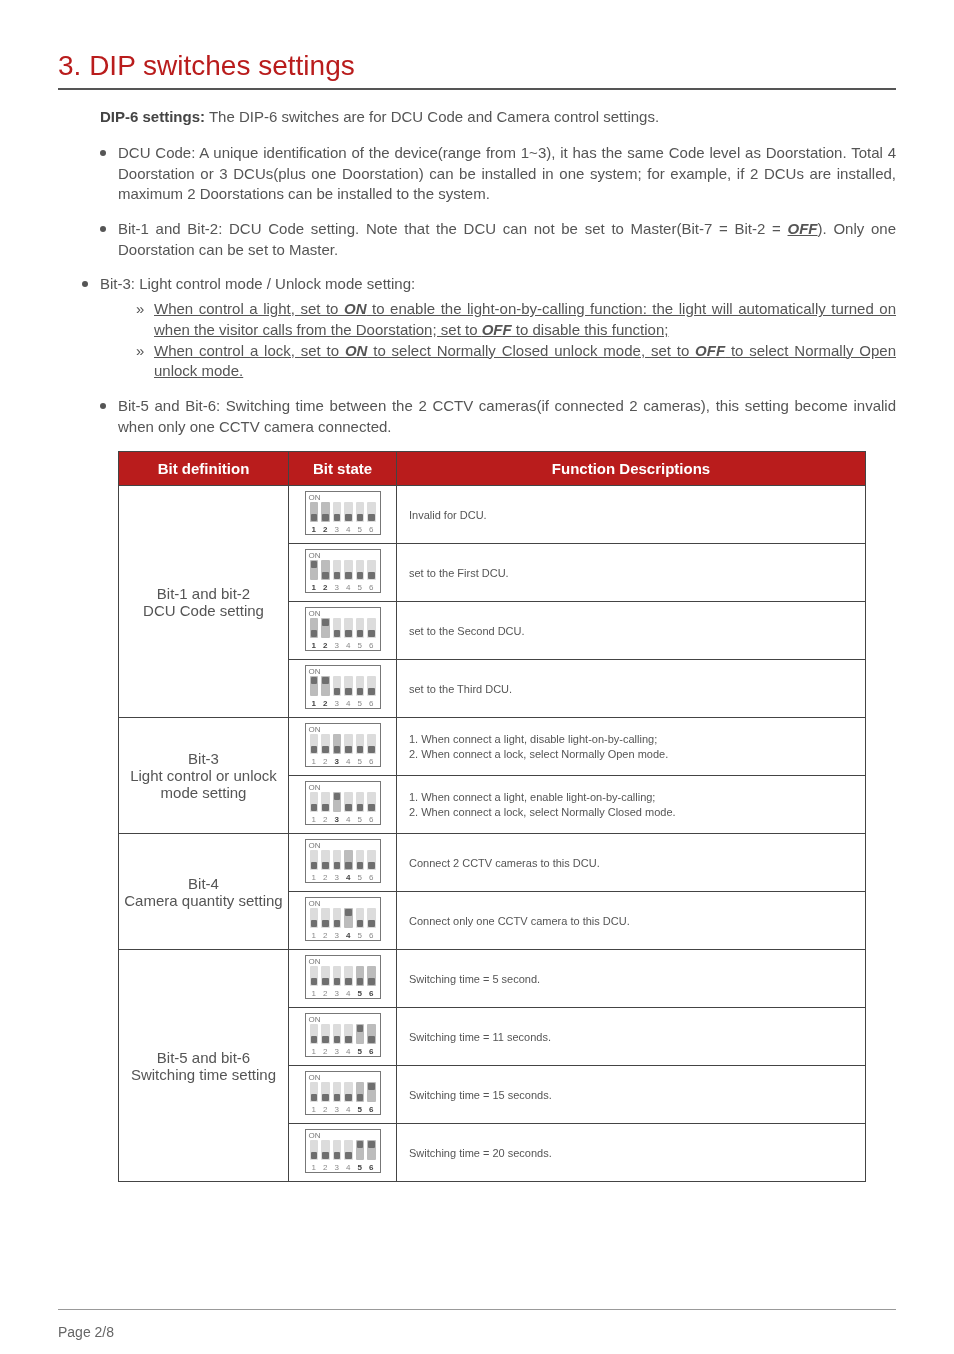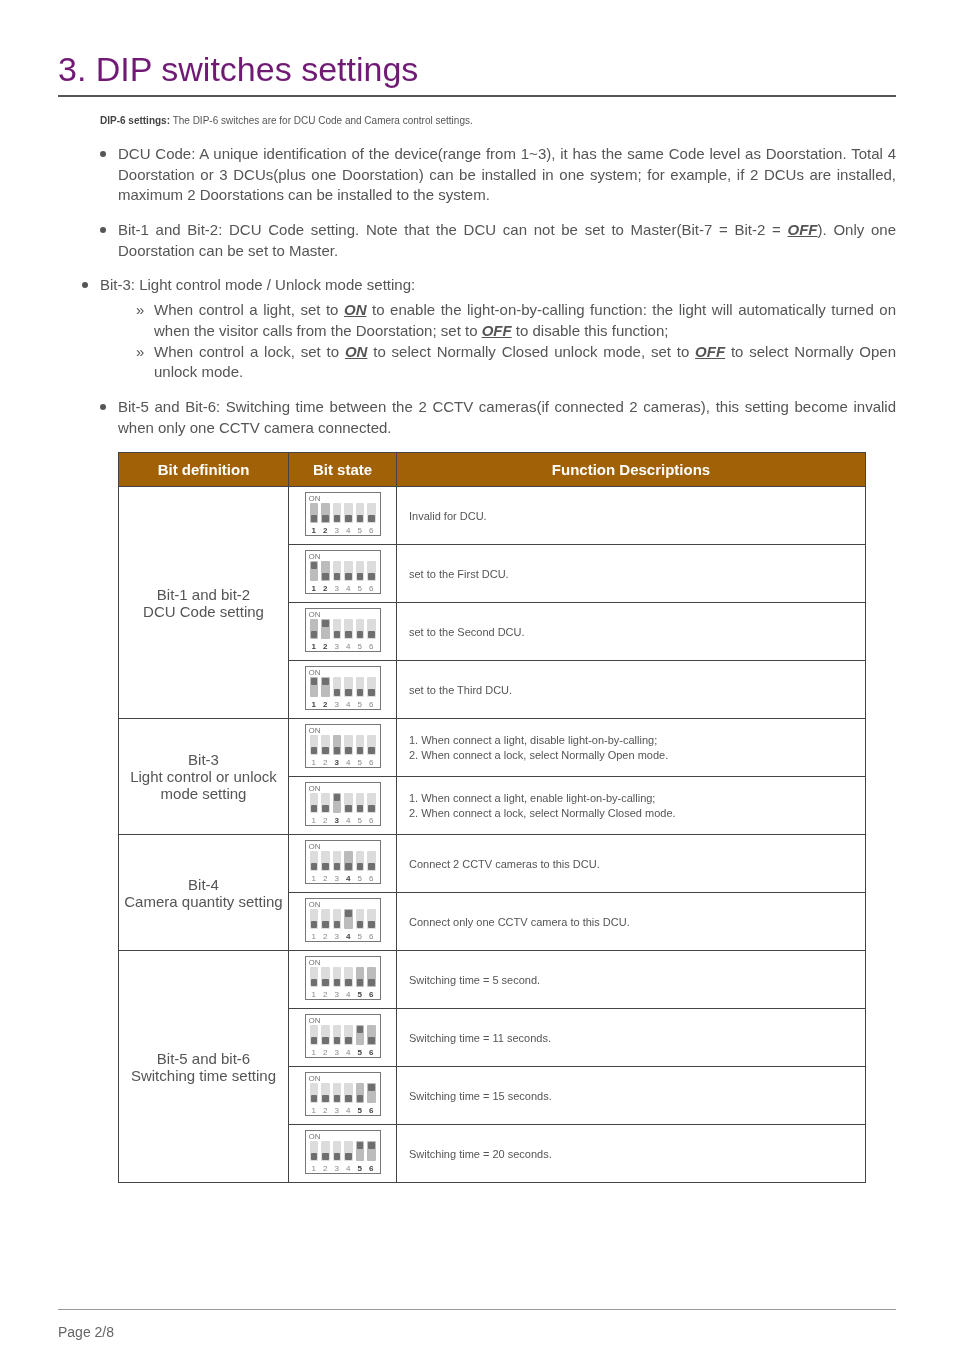--- a/index.html
+++ b/index.html
@@ -10,32 +10,32 @@
     font-family: Arial, Helvetica, sans-serif;
     color: #555;
   }
   .page {
     width: 954px;
     min-height: 1354px;
     padding: 50px 58px 30px 58px;
     position: relative;
   }
   .section-title {
-    font-size: 34px;
-    color: #701a75;
+    font-size: 28px;
+    color: #b91c1c;
     margin: 0 0 6px 0;
     font-weight: 400;
   }
   .hr {
     border: none;
     border-top: 2px solid #555;
     margin: 0 0 18px 0;
   }
   .intro {
-    font-size: 10px;
+    font-size: 15px;
     color: #555;
     margin: 0 0 18px 42px;
   }
   .intro strong { font-weight: 700; color:#444; }
   ul.bullets {
     list-style: none;
     padding: 0;
     margin: 0 0 0 42px;
   }
   ul.bullets > li {
@@ -62,20 +62,21 @@
     padding: 0;
     margin: 4px 0 0 36px;
   }
   ul.sub > li {
     position: relative;
     padding-left: 18px;
     font-size: 15px;
     line-height: 1.38;
     color: #555;
     text-align: justify;
+    text-decoration: underline;
   }
   ul.sub > li::before {
     content: "»";
     position: absolute;
     left: 0;
     top: 0;
     color: #555;
   }
   .kw {
     font-weight: 700;
@@ -87,21 +88,21 @@
   table.defs {
     border-collapse: collapse;
     width: 748px;
     margin: 14px 0 0 60px;
   }
   table.defs th, table.defs td {
     border: 1px solid #444;
     vertical-align: middle;
   }
   table.defs th {
-    background: #a16207;
+    background: #b91c1c;
     color: #fff;
     font-weight: 700;
     font-size: 15px;
     padding: 8px 6px;
     text-align: center;
   }
   table.defs td.def-col {
     width: 170px;
     text-align: center;
     font-size: 15px;

